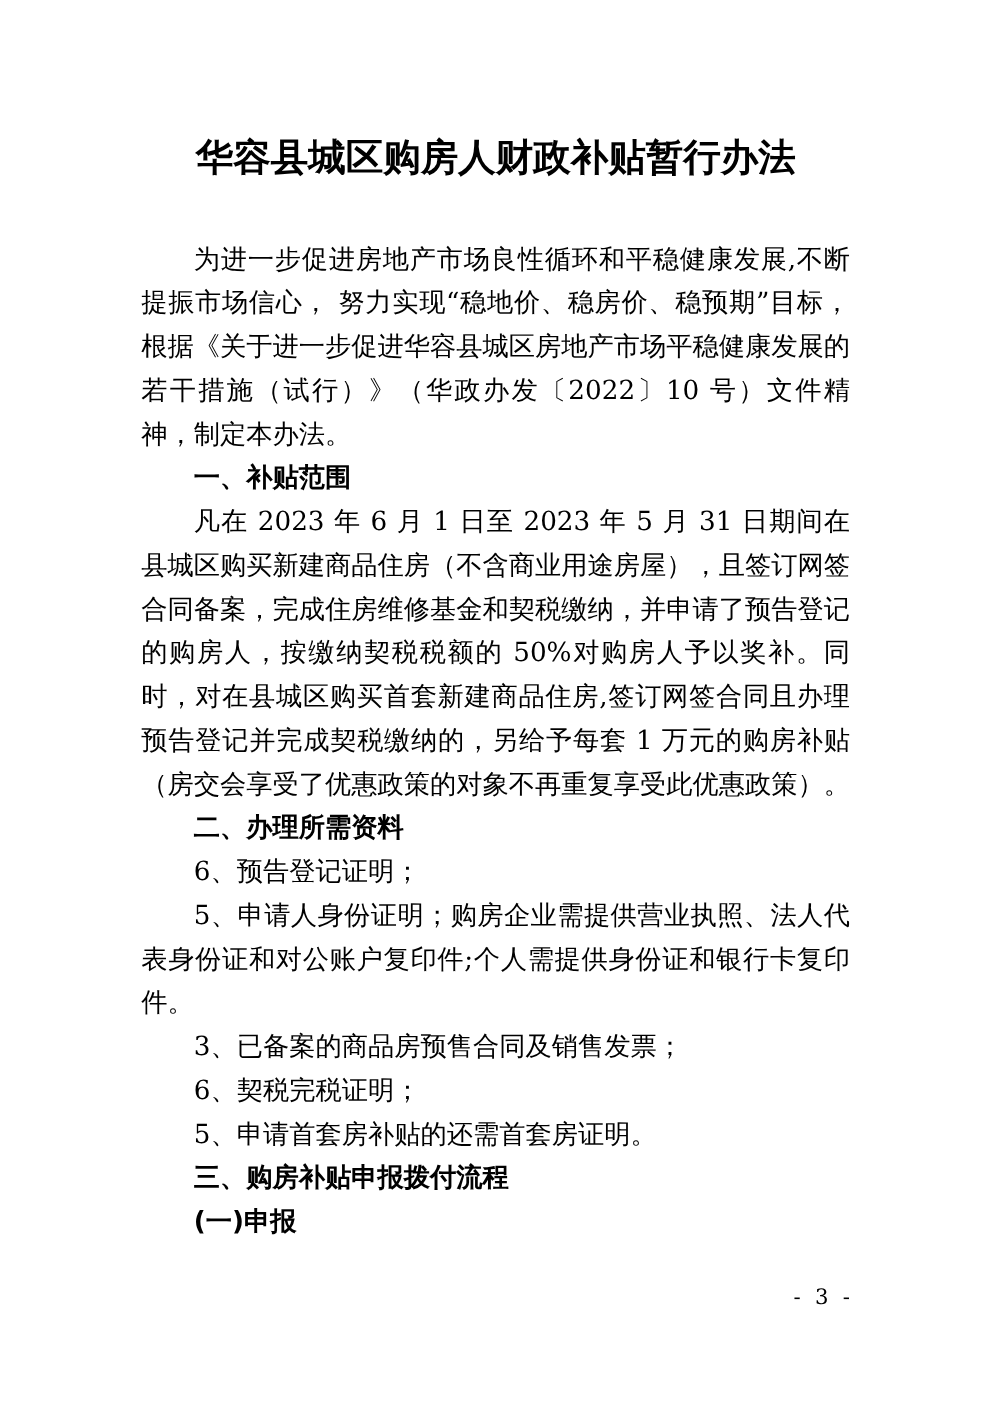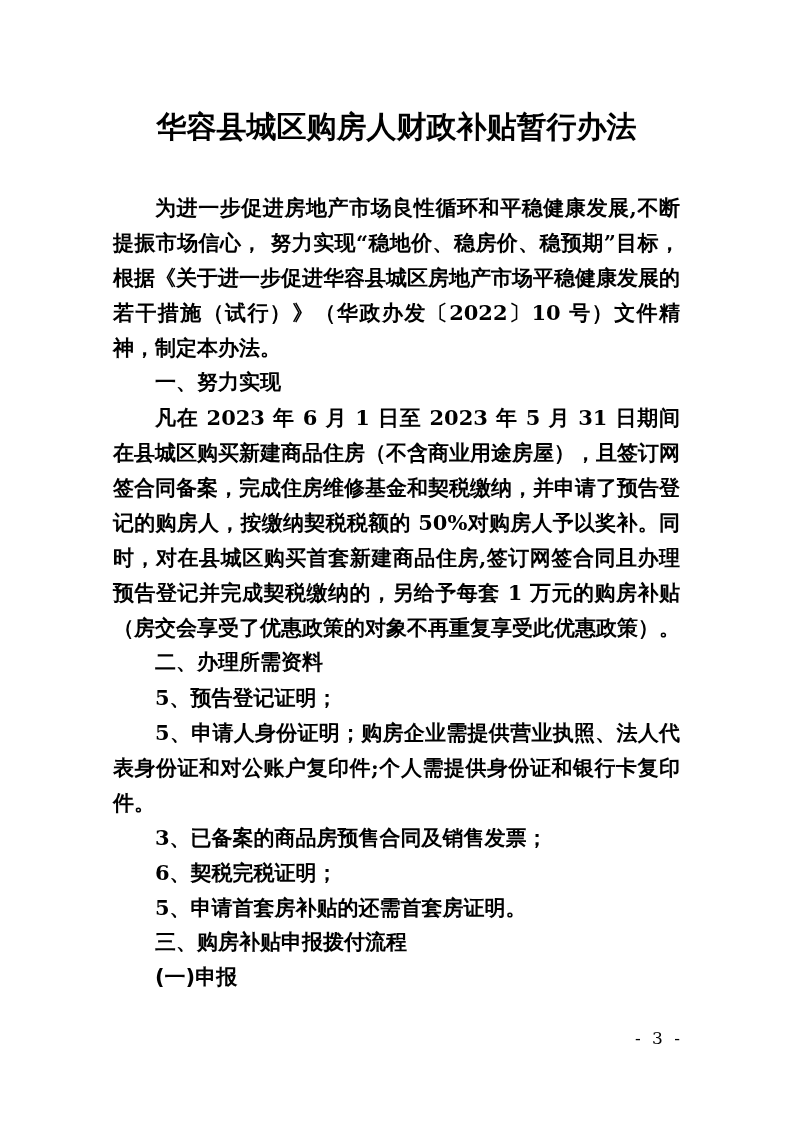--- a/index.html
+++ b/index.html
@@ -33,21 +33,21 @@
     top: 190px;
     left: 113px;
     width: 567px;
     font-size: 21px;
     line-height: 35px;
     text-align: justify;
   }
   .para {
     margin: 0;
     text-indent: 2em;
-    font-weight: 700;
+    font-weight: 400;
   }
   .heading {
     margin: 0;
     text-indent: 2em;
     font-weight: 700;
     font-family: "DejaVu Sans", "Liberation Sans", sans-serif;
     font-size: 21px;
   }
   .page-number {
     position: absolute;
@@ -61,24 +61,24 @@
 </style>
 </head>
 <body>
 
 <div class="page">
 
   <div class="doc-title">华容县城区购房人财政补贴暂行办法</div>
 
   <div class="content">
     <p class="para">为进一步促进房地产市场良性循环和平稳健康发展,不断提振市场信心， 努力实现“稳地价、稳房价、稳预期”目标，根据《关于进一步促进华容县城区房地产市场平稳健康发展的若干措施（试行）》（华政办发〔2022〕10 号）文件精神，制定本办法。</p>
-    <p class="heading">一、努力实现</p>
+    <p class="heading">一、补贴范围</p>
     <p class="para">凡在 2023 年 6 月 1 日至 2023 年 5 月 31 日期间在县城区购买新建商品住房（不含商业用途房屋），且签订网签合同备案，完成住房维修基金和契税缴纳，并申请了预告登记的购房人，按缴纳契税税额的 50%对购房人予以奖补。同时，对在县城区购买首套新建商品住房,签订网签合同且办理预告登记并完成契税缴纳的，另给予每套 1 万元的购房补贴（房交会享受了优惠政策的对象不再重复享受此优惠政策）。</p>
     <p class="heading">二、办理所需资料</p>
-    <p class="para">5、预告登记证明；</p>
+    <p class="para">6、预告登记证明；</p>
     <p class="para">5、申请人身份证明；购房企业需提供营业执照、法人代表身份证和对公账户复印件;个人需提供身份证和银行卡复印件。</p>
     <p class="para">3、已备案的商品房预售合同及销售发票；</p>
     <p class="para">6、契税完税证明；</p>
     <p class="para">5、申请首套房补贴的还需首套房证明。</p>
     <p class="heading">三、购房补贴申报拨付流程</p>
     <p class="heading">(一)申报</p>
   </div>
 
   <div class="page-number">- 3 -</div>
 

